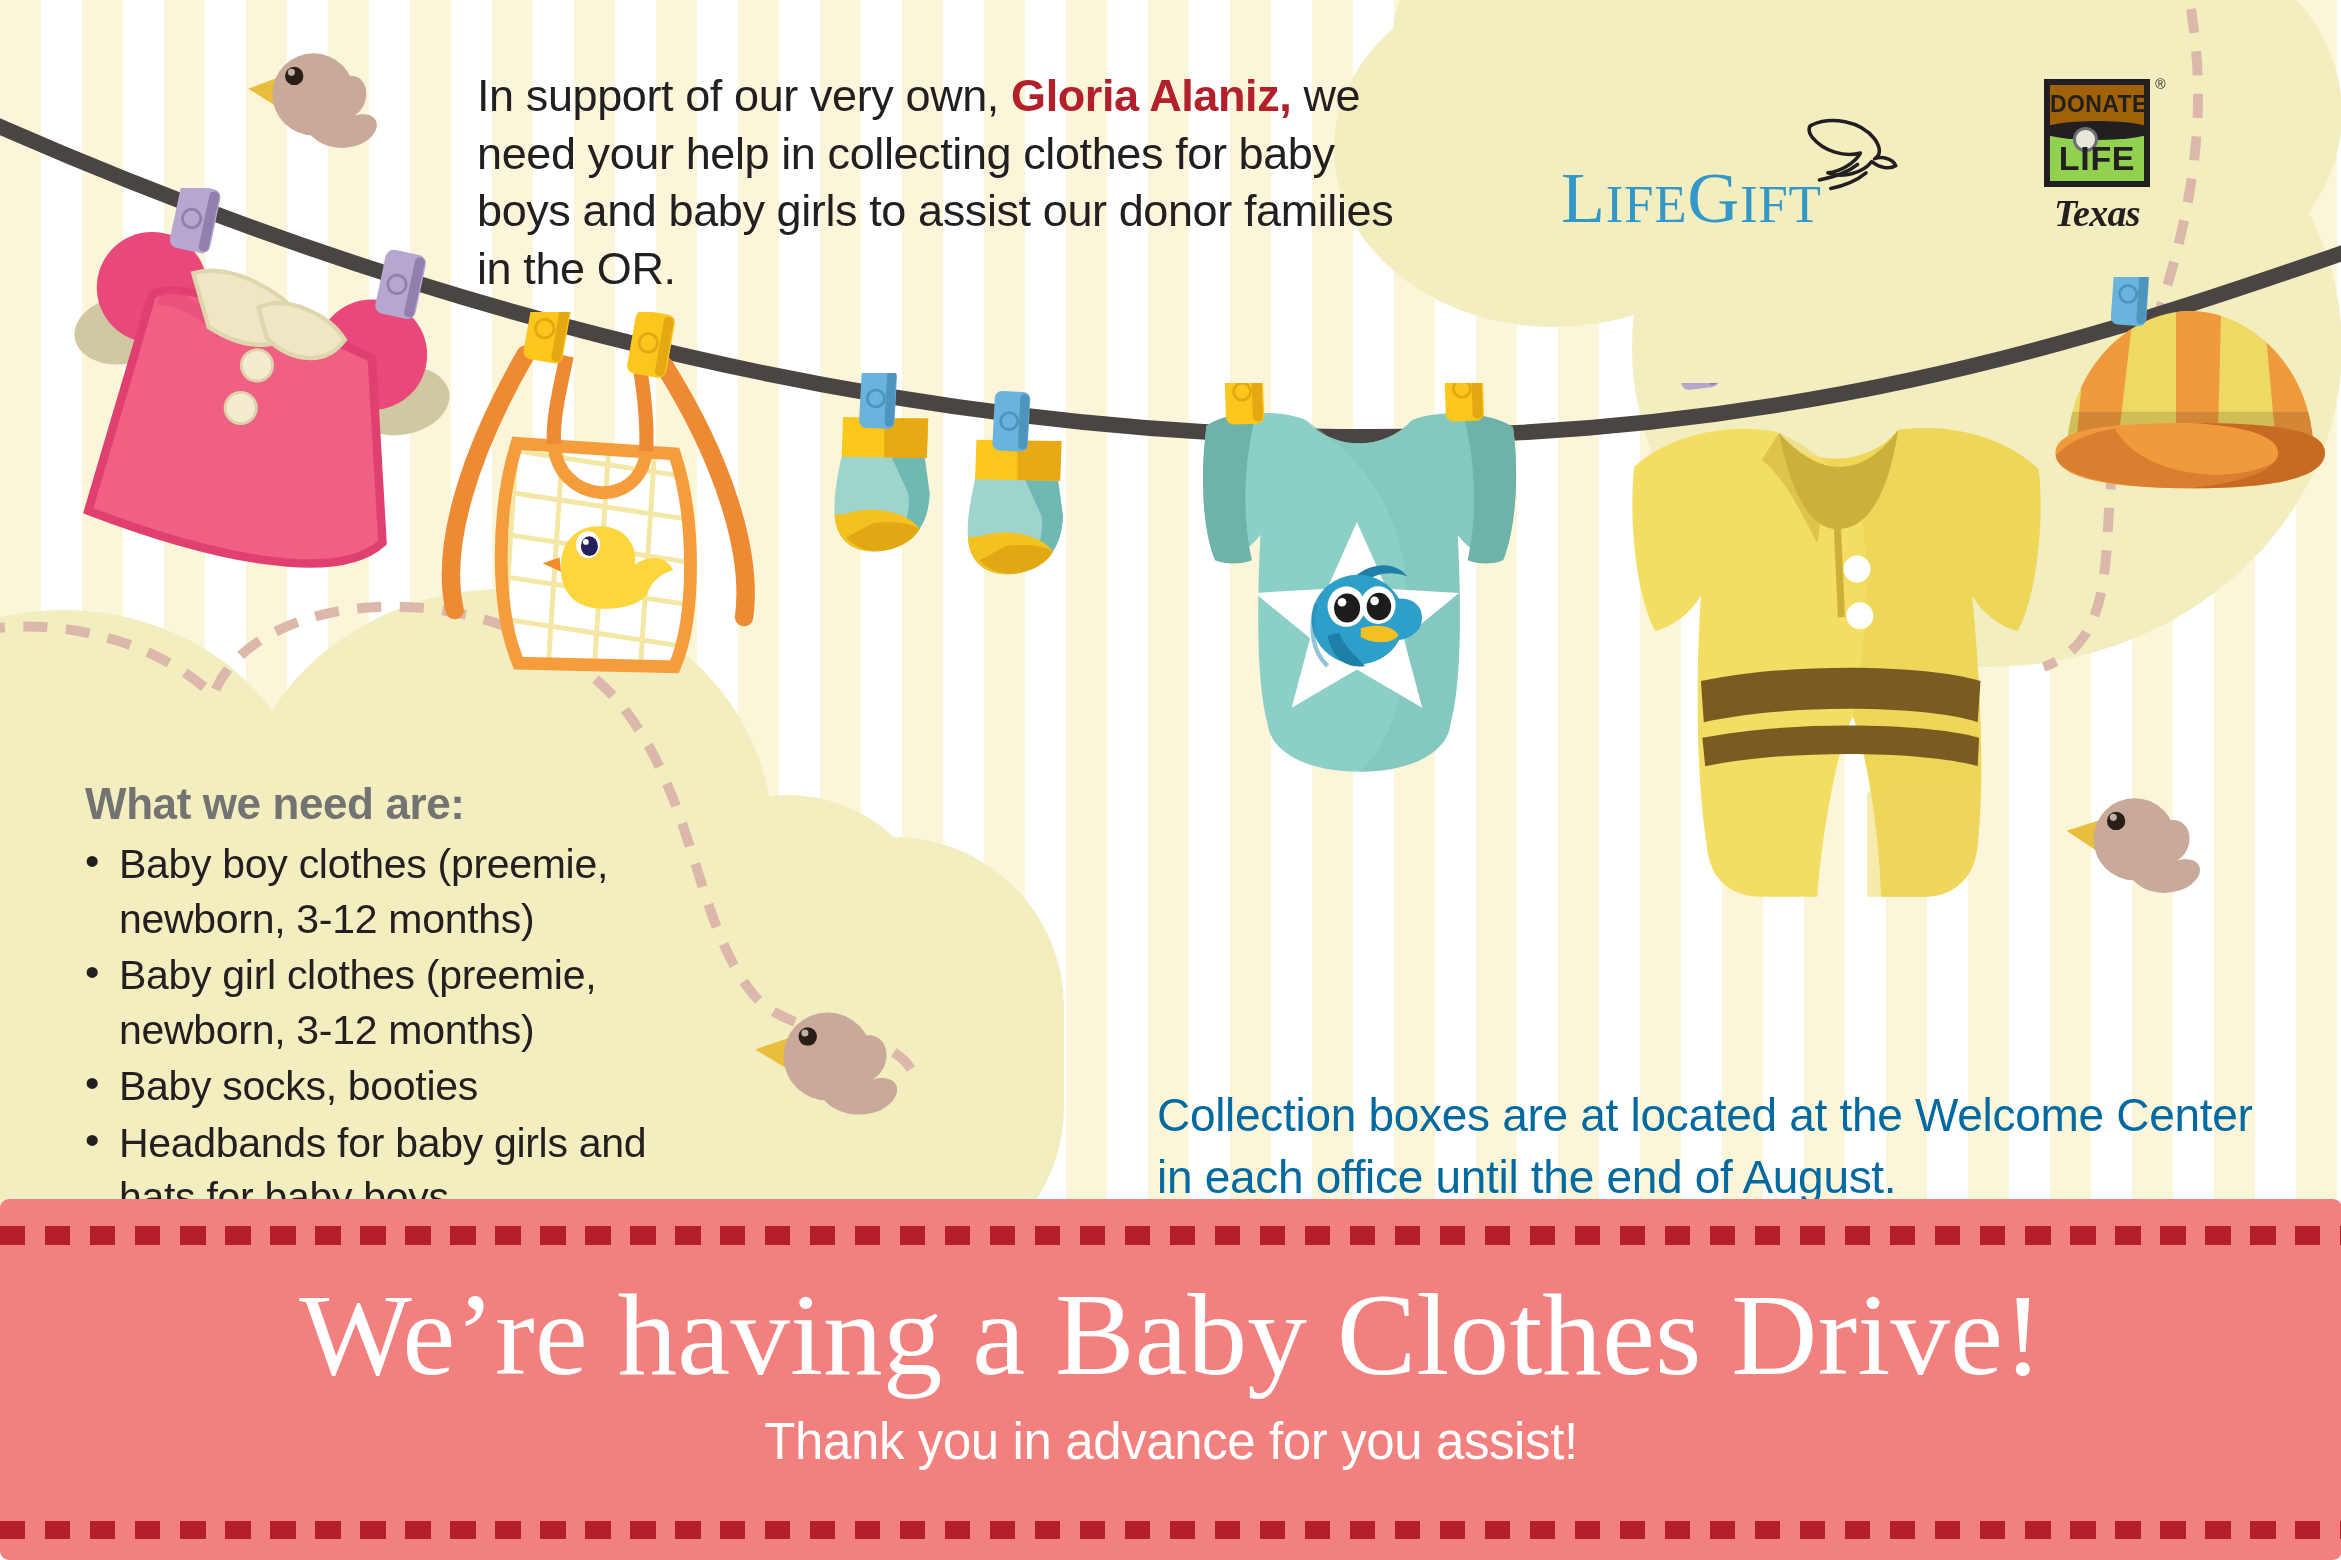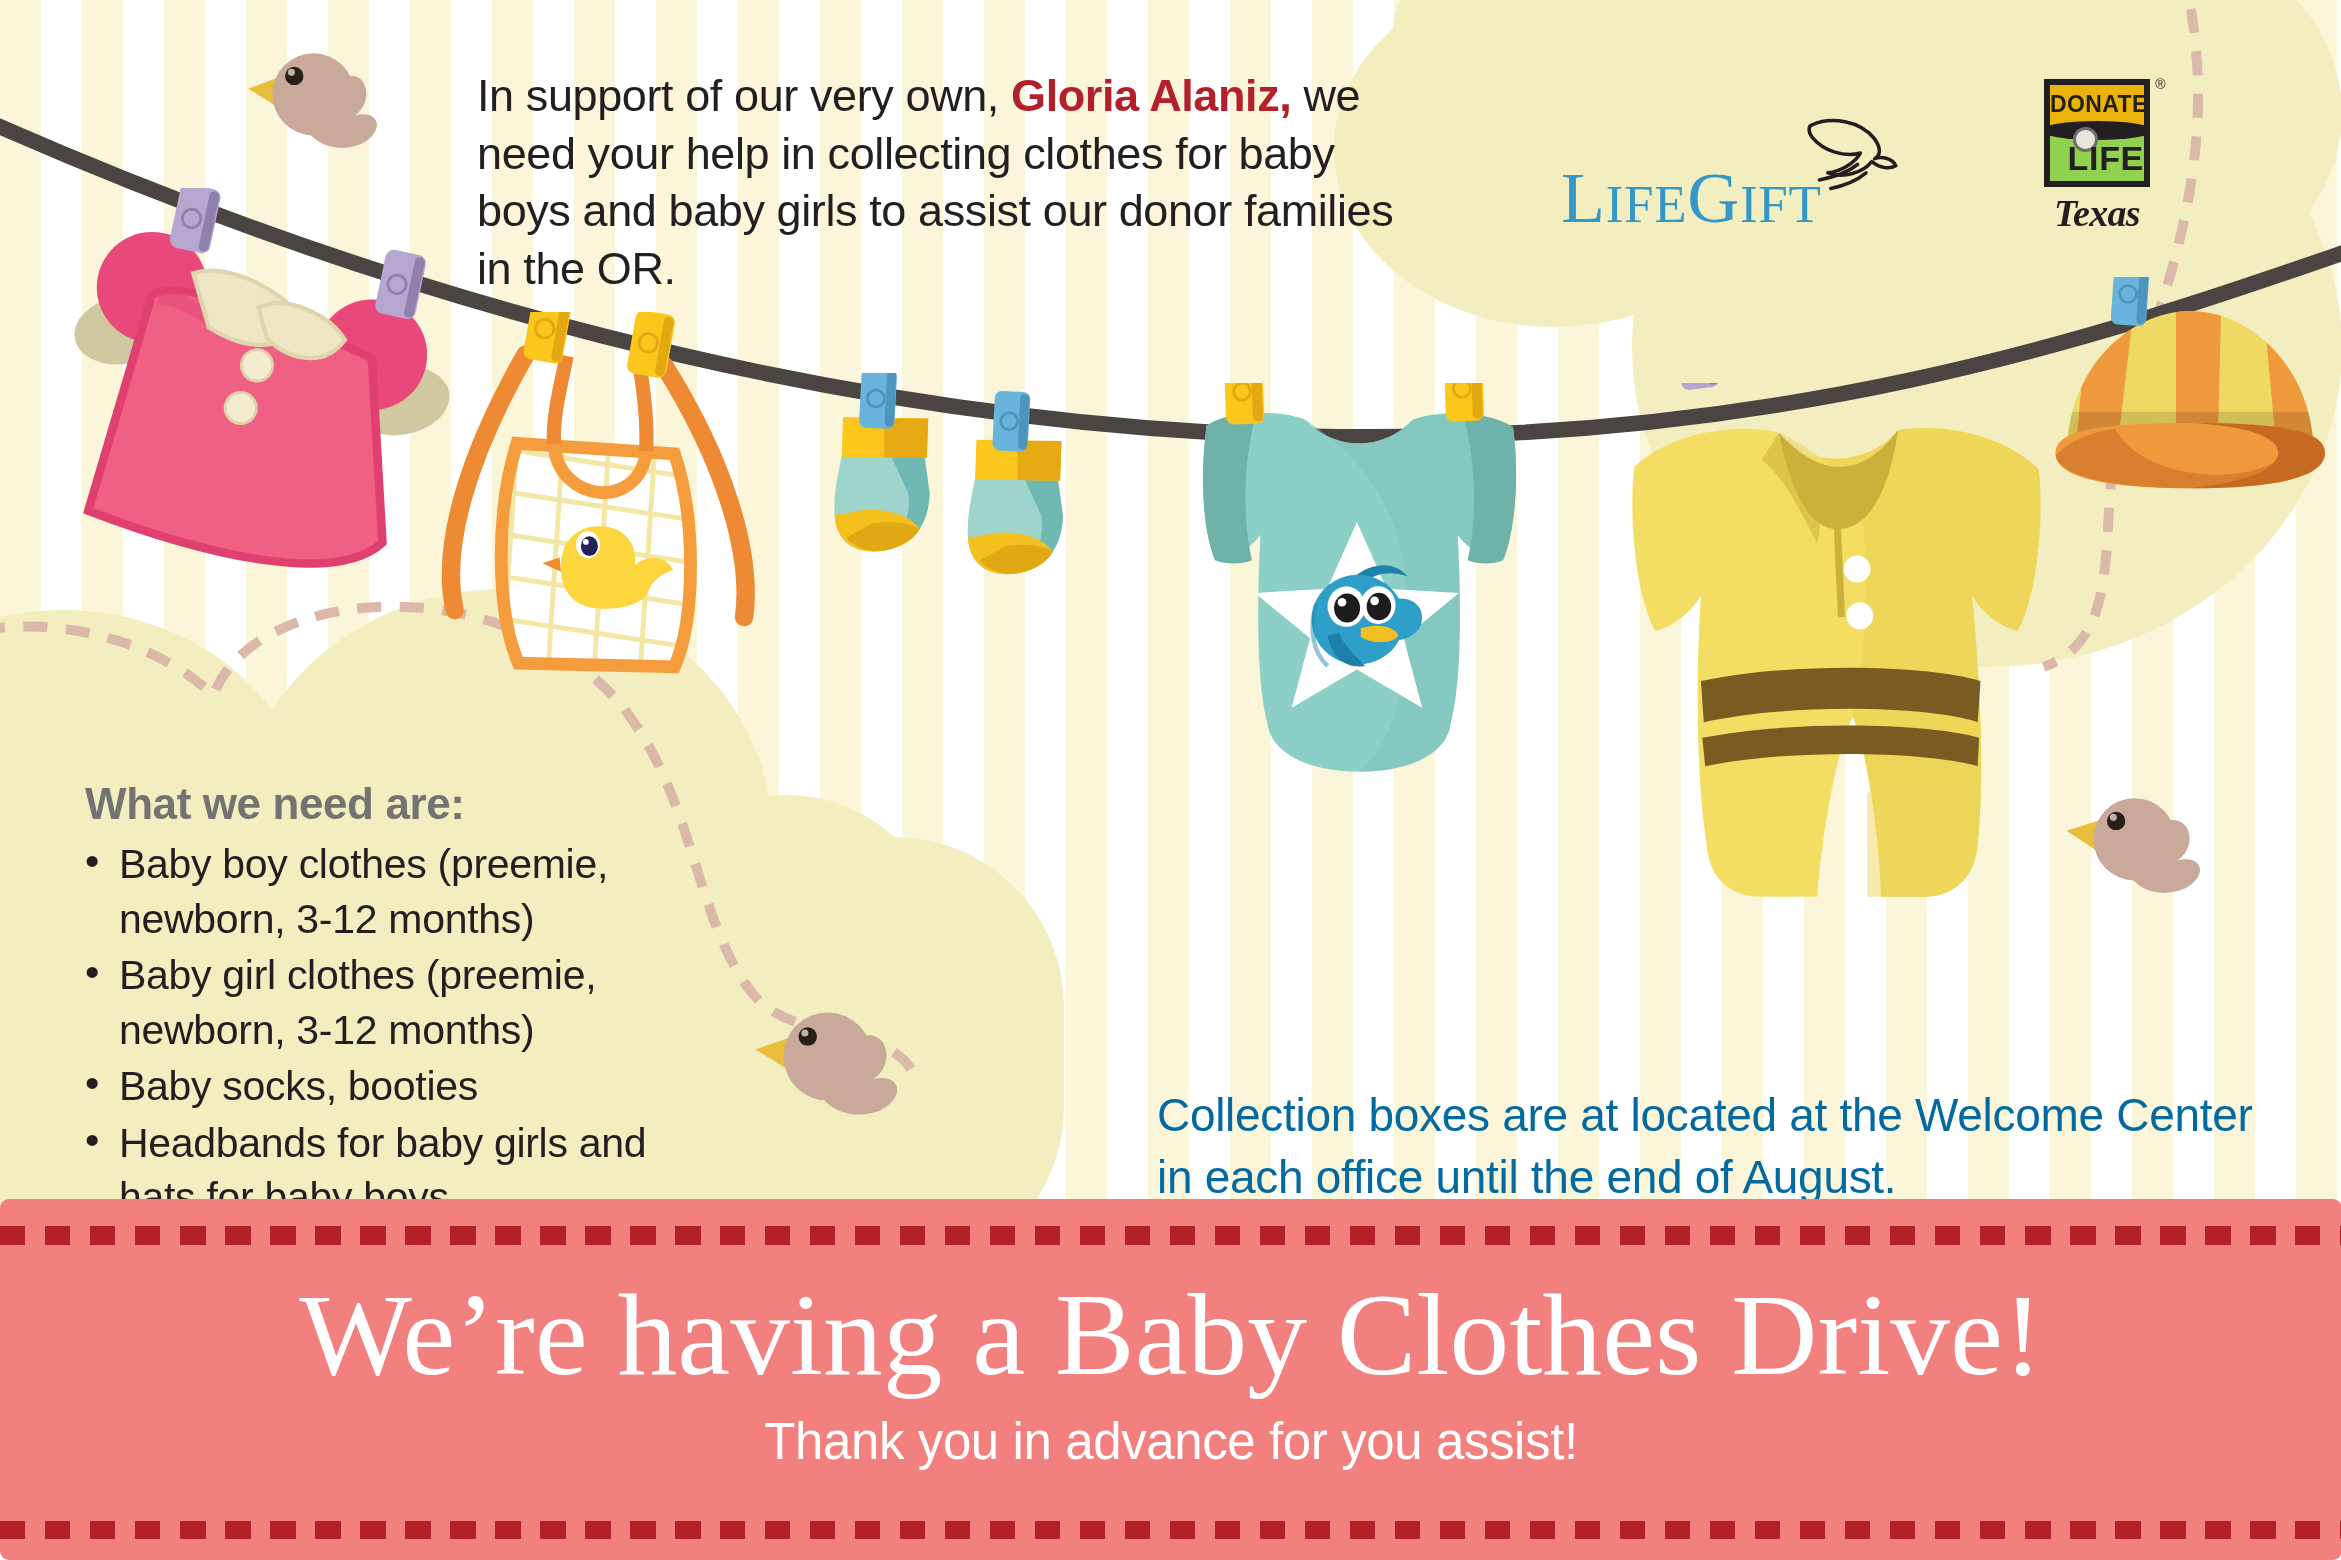--- a/index.html
+++ b/index.html
@@ -57,25 +57,25 @@
   .lifegift{position:absolute;left:1561px;top:128px;width:412px;height:121px;}
   .lifegift .lgtext{
     font-family:"Liberation Serif", serif;color:#3398c8;
     font-size:72px;line-height:1;letter-spacing:0.7px;white-space:nowrap;
     position:absolute;left:0;top:34px;
   }
   .lifegift .lgtext .sm{font-size:53px;}
   .dove{position:absolute;left:234px;top:-15.6px;width:128px;height:92px;}
 
   .dlbox{position:absolute;left:2044px;top:79px;width:106px;height:108px;}
-  .dl-inner{position:absolute;inset:0;border:6.4px solid #231f20;box-sizing:border-box;overflow:hidden;background:#eab308;}
+  .dl-inner{position:absolute;inset:0;border:6.4px solid #231f20;box-sizing:border-box;overflow:hidden;background:#a16207;}
   .dl-green{position:absolute;left:0;right:0;bottom:0;height:56%;background:#92d050;}
   .dl-arc{position:absolute;left:-10%;width:120%;top:38%;height:18.5px;background:#231f20;border-radius:50%;}
   .dl-donate{position:absolute;top:6.4px;left:0;right:0;text-align:center;font-size:23px;font-weight:bold;color:#231f20;letter-spacing:0.4px;font-family:"Liberation Sans",sans-serif;}
-  .dl-life{position:absolute;bottom:2.8px;left:0;right:0;text-align:right;font-size:34px;font-weight:bold;color:#231f20;letter-spacing:0.7px;font-family:"Liberation Sans",sans-serif;}
+  .dl-life{position:absolute;bottom:2.8px;left:0;right:0;text-align:center;font-size:34px;font-weight:bold;color:#231f20;letter-spacing:0.7px;font-family:"Liberation Sans",sans-serif;}
   .dl-spiral{position:absolute;left:50%;margin-left:-24px;top:44%;width:18.5px;height:18.5px;border:3.5px solid #6d6e71;border-radius:50%;background:#e9e7da;}
   .dl-reg{position:absolute;right:-15.6px;top:-2.8px;font-size:14px;color:#231f20;}
   .dl-texas{position:absolute;left:10px;top:112px;font-family:"Liberation Serif",serif;font-style:italic;font-weight:bold;font-size:38px;color:#231f20;letter-spacing:-0.7px;}
 
   
   .banner{
     position:absolute;left:0;top:1199px;width:2342px;height:361px;background:#f2807e;border-radius:9px;
   }
   .dashrow{
     position:absolute;left:0;width:2342px;height:18.5px;

